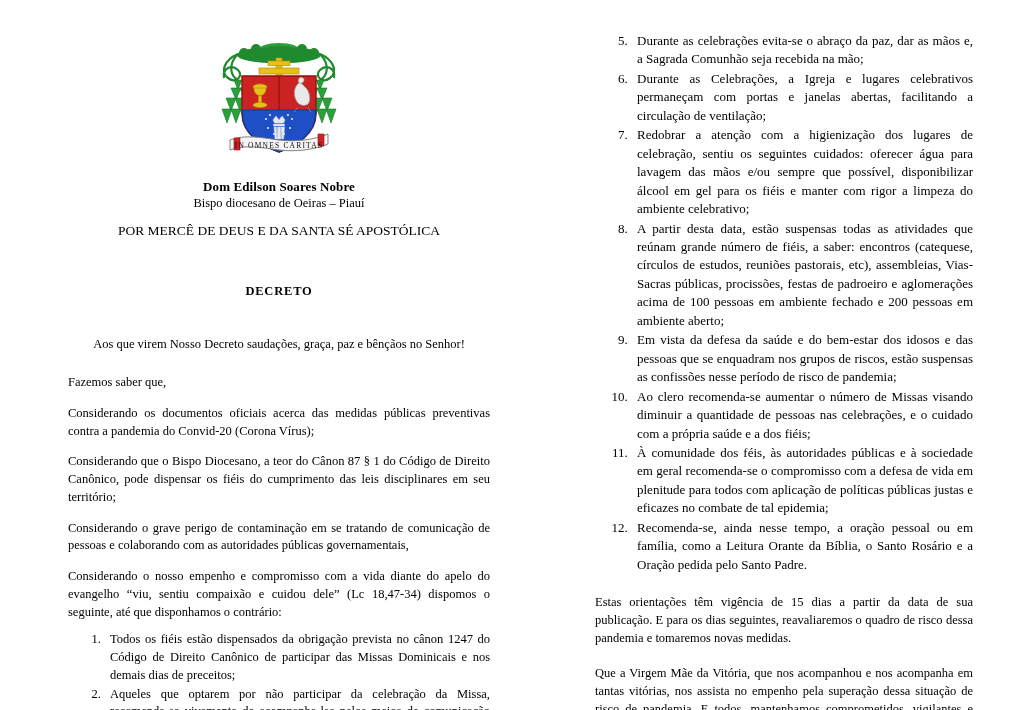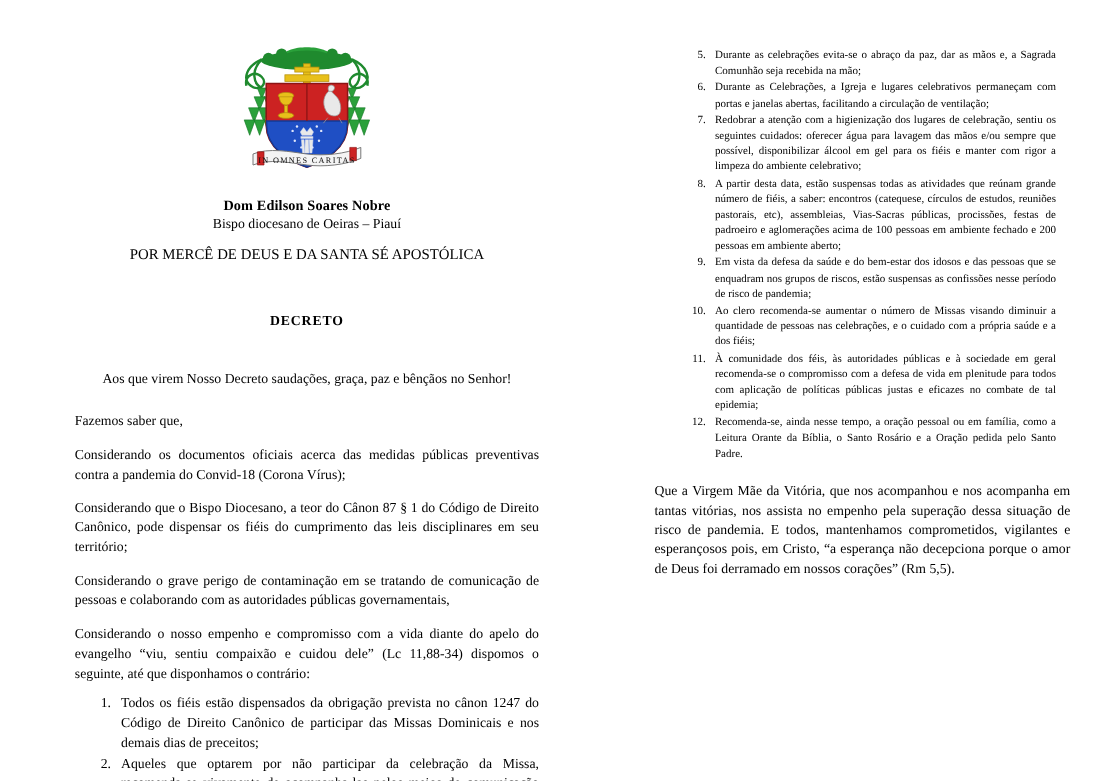--- a/index.html
+++ b/index.html
@@ -84,24 +84,24 @@
     text-align: justify;
     margin: 10px 0 0 0;
     padding-left: 36px;
   }
   ol.decree-list > li {
     margin-top: 1px;
     padding-left: 6px;
     font-family: Liberation Serif, serif;
   }
   ol.right-list {
-    font-size: 10px;
+    font-size: 13px;
     line-height: 1.42;
     text-align: justify;
-    margin: 13px;
+    margin: 0;
     padding-left: 36px;
   }
   ol.right-list > li {
     margin-top: 1px;
     padding-left: 6px;
   }
 
   .right-top { padding-top: 31px; }
 
   .closing { margin-top: 20px; }
@@ -218,24 +218,24 @@
 
     <div class="bishop-name">Dom Edilson Soares Nobre</div>
     <div class="bishop-see">Bispo diocesano de Oeiras – Piauí</div>
     <div class="bishop-formula">POR MERCÊ DE DEUS E DA SANTA SÉ APOSTÓLICA</div>
 
     <div class="decree-title">DECRETO</div>
     <div class="greeting">Aos que virem Nosso Decreto saudações, graça, paz e bênçãos no Senhor!</div>
 
     <div class="para first">Fazemos saber que,</div>
 
-    <div class="para tight">Considerando os documentos oficiais acerca das medidas públicas preventivas contra a pandemia do Convid-18 (Corona Vírus);</div>
+    <div class="para tight">Considerando os documentos oficiais acerca das medidas públicas preventivas contra a pandemia do Convid-20 (Corona Vírus);</div>
     <div class="para tight">Considerando que o Bispo Diocesano, a teor do Cânon 87 § 1 do Código de Direito Canônico, pode dispensar os fiéis do cumprimento das leis disciplinares em seu território;</div>
     <div class="para tight">Considerando o grave perigo de contaminação em se tratando de comunicação de pessoas e colaborando com as autoridades públicas governamentais,</div>
-    <div class="para tight">Considerando o nosso empenho e compromisso com a vida diante do apelo do evangelho “viu, sentiu compaixão e cuidou dele” (Lc 11,88-34) dispomos o seguinte, até que disponhamos o contrário:</div>
+    <div class="para tight">Considerando o nosso empenho e compromisso com a vida diante do apelo do evangelho “viu, sentiu compaixão e cuidou dele” (Lc 18,47-34) dispomos o seguinte, até que disponhamos o contrário:</div>
 
     <ol class="decree-list">
       <li>Todos os fiéis estão dispensados da obrigação prevista no cânon 1247 do Código de Direito Canônico de participar das Missas Dominicais e nos demais dias de preceitos;</li>
       <li>Aqueles que optarem por não participar da celebração da Missa, recomenda-se vivamente de acompanha-las pelos meios de comunicação como rádios, TV e redes sociais;</li>
 
     </ol>
   </div>
 
   <div class="col col-right">
     <div class="right-top">
@@ -243,18 +243,19 @@
         <li>Durante as celebrações evita-se o abraço da paz, dar as mãos e, a Sagrada Comunhão seja recebida na mão;</li>
         <li>Durante as Celebrações, a Igreja e lugares celebrativos permaneçam com portas e janelas abertas, facilitando a circulação de ventilação;</li>
         <li>Redobrar a atenção com a higienização dos lugares de celebração, sentiu os seguintes cuidados: oferecer água para lavagem das mãos e/ou sempre que possível, disponibilizar álcool em gel para os fiéis e manter com rigor a limpeza do ambiente celebrativo;</li>
         <li>A partir desta data, estão suspensas todas as atividades que reúnam grande número de fiéis, a saber: encontros (catequese, círculos de estudos, reuniões pastorais, etc), assembleias, Vias-Sacras públicas, procissões, festas de padroeiro e aglomerações acima de 100 pessoas em ambiente fechado e 200 pessoas em ambiente aberto;</li>
         <li>Em vista da defesa da saúde e do bem-estar dos idosos e das pessoas que se enquadram nos grupos de riscos, estão suspensas as confissões nesse período de risco de pandemia;</li>
         <li>Ao clero recomenda-se aumentar o número de Missas visando diminuir a quantidade de pessoas nas celebrações, e o cuidado com a própria saúde e a dos fiéis;</li>
         <li>À comunidade dos féis, às autoridades públicas e à sociedade em geral recomenda-se o compromisso com a defesa de vida em plenitude para todos com aplicação de políticas públicas justas e eficazes no combate de tal epidemia;</li>
         <li>Recomenda-se, ainda nesse tempo, a oração pessoal ou em família, como a Leitura Orante da Bíblia, o Santo Rosário e a Oração pedida pelo Santo Padre.</li>
       </ol>
 
+      <div class="para closing">Estas orientações têm vigência de 15 dias a partir da data de sua publicação. E para os dias seguintes, reavaliaremos o quadro de risco dessa pandemia e tomaremos novas medidas.</div>
       <div class="para closing gap">Que a Virgem Mãe da Vitória, que nos acompanhou e nos acompanha em tantas vitórias, nos assista no empenho pela superação dessa situação de risco de pandemia. E todos, mantenhamos comprometidos, vigilantes e esperançosos pois, em Cristo, “a esperança não decepciona porque o amor de Deus foi derramado em nossos corações” (Rm 5,5).</div>
 
     </div>
   </div>
 
 </div>
 
 </body></html>

